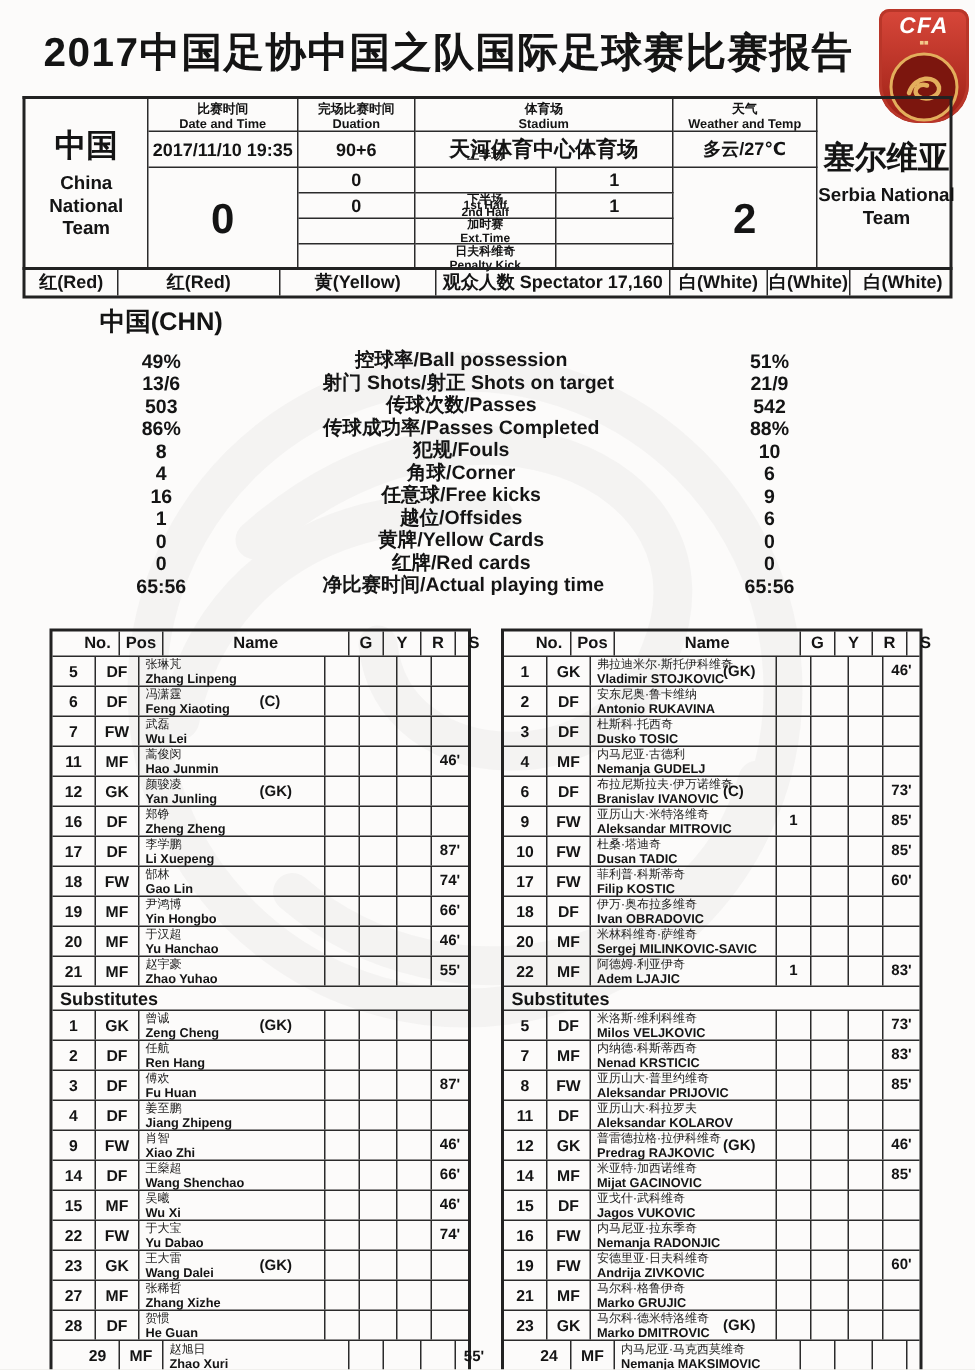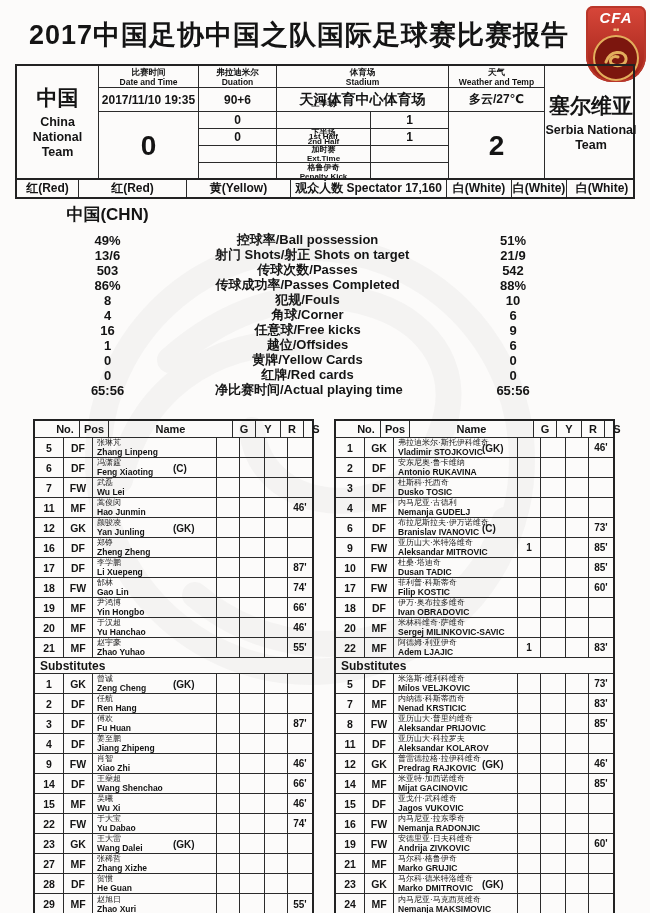--- a/index.html
+++ b/index.html
@@ -46,21 +46,21 @@
   .stats-head div{text-align:center;font-size:17px;font-weight:700;}
   .stats-head .away-h{padding-right:24px;}
   .stat-row{display:grid;grid-template-columns:215px 185px 250px;height:15px;align-items:center;}
   .stat-row div{text-align:center;font-size:13px;font-weight:700;white-space:nowrap;}
   .stat-row .a{padding-right:24px;}
   
   .roster{position:absolute;top:419px;width:281px;border:2px solid #222;box-sizing:border-box;background:rgba(255,255,255,0);}
   .roster.left{left:33px;}
   .roster.right{left:334px;}
   .r-row{display:grid;grid-template-columns:29px 29px 124px 23px 25px 23px 24px;border-bottom:1px solid #2b2b2b;box-sizing:border-box;}
-  .r-row:last-child{border-bottom:0;}
+  .r-row:last-child{border-bottom:0;padding-left:16px;}
   .r-row>div{border-right:1px solid #2b2b2b;display:flex;align-items:center;justify-content:center;box-sizing:border-box;}
   .r-row>div:last-child{border-right:0;}
   .r-head{height:17px;padding-left:16px;}
   .r-head>div{font-size:11px;font-weight:700;}
   .p-row{height:20px;}
   .p-no,.p-pos{font-size:10.5px;font-weight:700;}
   .p-name{flex-direction:column;align-items:flex-start !important;justify-content:center;padding-left:4px;position:relative;}
   .p-zh{font-size:8px;line-height:9px;font-weight:400;color:#222;}
   .p-en{font-size:8.5px;line-height:10px;font-weight:700;}
   .p-mark{position:absolute;left:80px;top:50%;transform:translateY(-50%);font-size:10px;font-weight:700;}
@@ -98,21 +98,21 @@
   <div class="mt">
     <div class="b-r" style="grid-area:1/1/7/2;">
       <div class="team-zh">中国</div>
       <div class="team-en">China National Team</div>
     </div>
     <div class="b-r b-b" style="grid-area:1/2/2/3;">
       <div class="hdr-zh">比赛时间</div>
       <div class="hdr-en">Date and Time</div>
     </div>
     <div class="b-r b-b" style="grid-area:1/3/2/4;">
-      <div class="hdr-zh">弗拉迪米尔</div>
+      <div class="hdr-zh">完场比赛时间</div>
       <div class="hdr-en">Duation</div>
     </div>
     <div class="b-r b-b" style="grid-area:1/4/2/6;text-align:right;">
       <div class="hdr-zh">体育场</div>
       <div class="hdr-en">Stadium</div>
     </div>
     <div class="b-r b-b" style="grid-area:1/6/2/7;">
       <div class="hdr-zh">天气</div>
       <div class="hdr-en">Weather and Temp</div>
     </div>
@@ -145,21 +145,21 @@
 
     <div class="b-r b-b p-val" style="grid-area:5/3/6/4;"></div>
     <div class="b-r b-b" style="grid-area:5/4/6/5;">
       <div class="p-lab-zh">加时赛</div>
       <div class="p-lab-en">Ext.Time</div>
     </div>
     <div class="b-r b-b p-val" style="grid-area:5/5/6/6;"></div>
 
     <div class="b-r p-val" style="grid-area:6/3/7/4;"></div>
     <div class="b-r" style="grid-area:6/4/7/5;">
-      <div class="p-lab-zh">格鲁伊奇</div>
+      <div class="p-lab-zh">日夫科维奇</div>
       <div class="p-lab-en">Penalty Kick</div>
     </div>
     <div class="b-r p-val" style="grid-area:6/5/7/6;"></div>
   </div>
 
   <div class="kit">
     <div class="b-r">红(Red)</div>
     <div class="b-r">红(Red)</div>
     <div class="b-r">黄(Yellow)</div>
     <div class="b-r spec">观众人数 Spectator  17,160</div>

